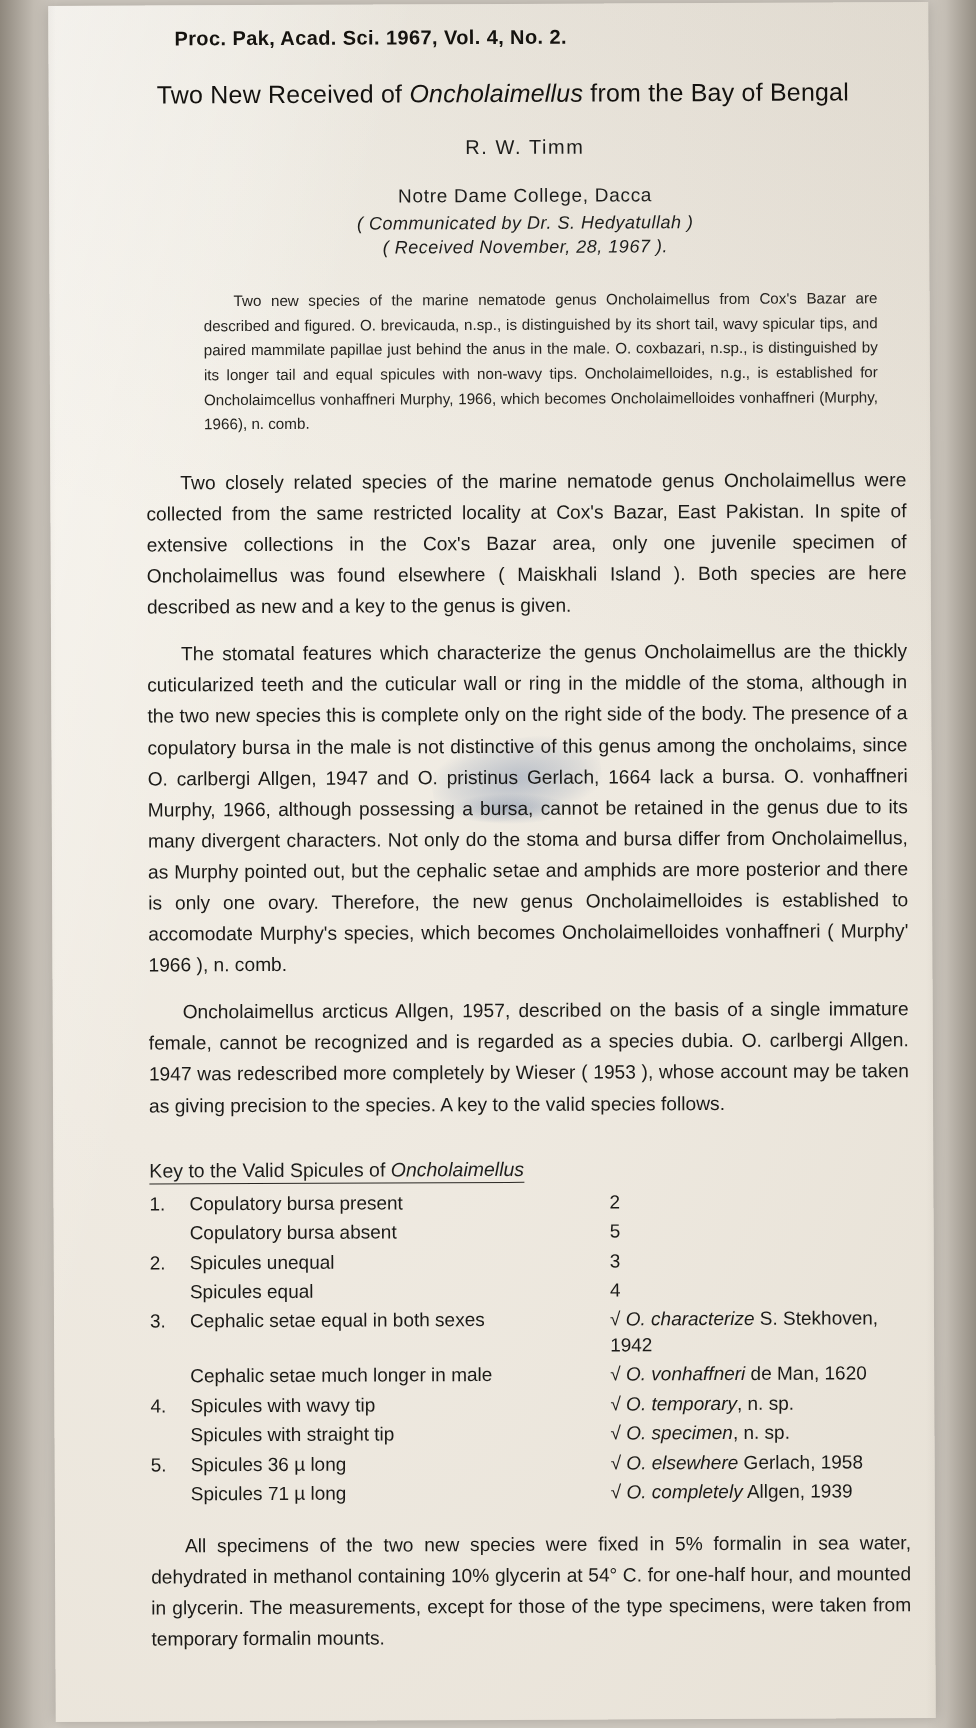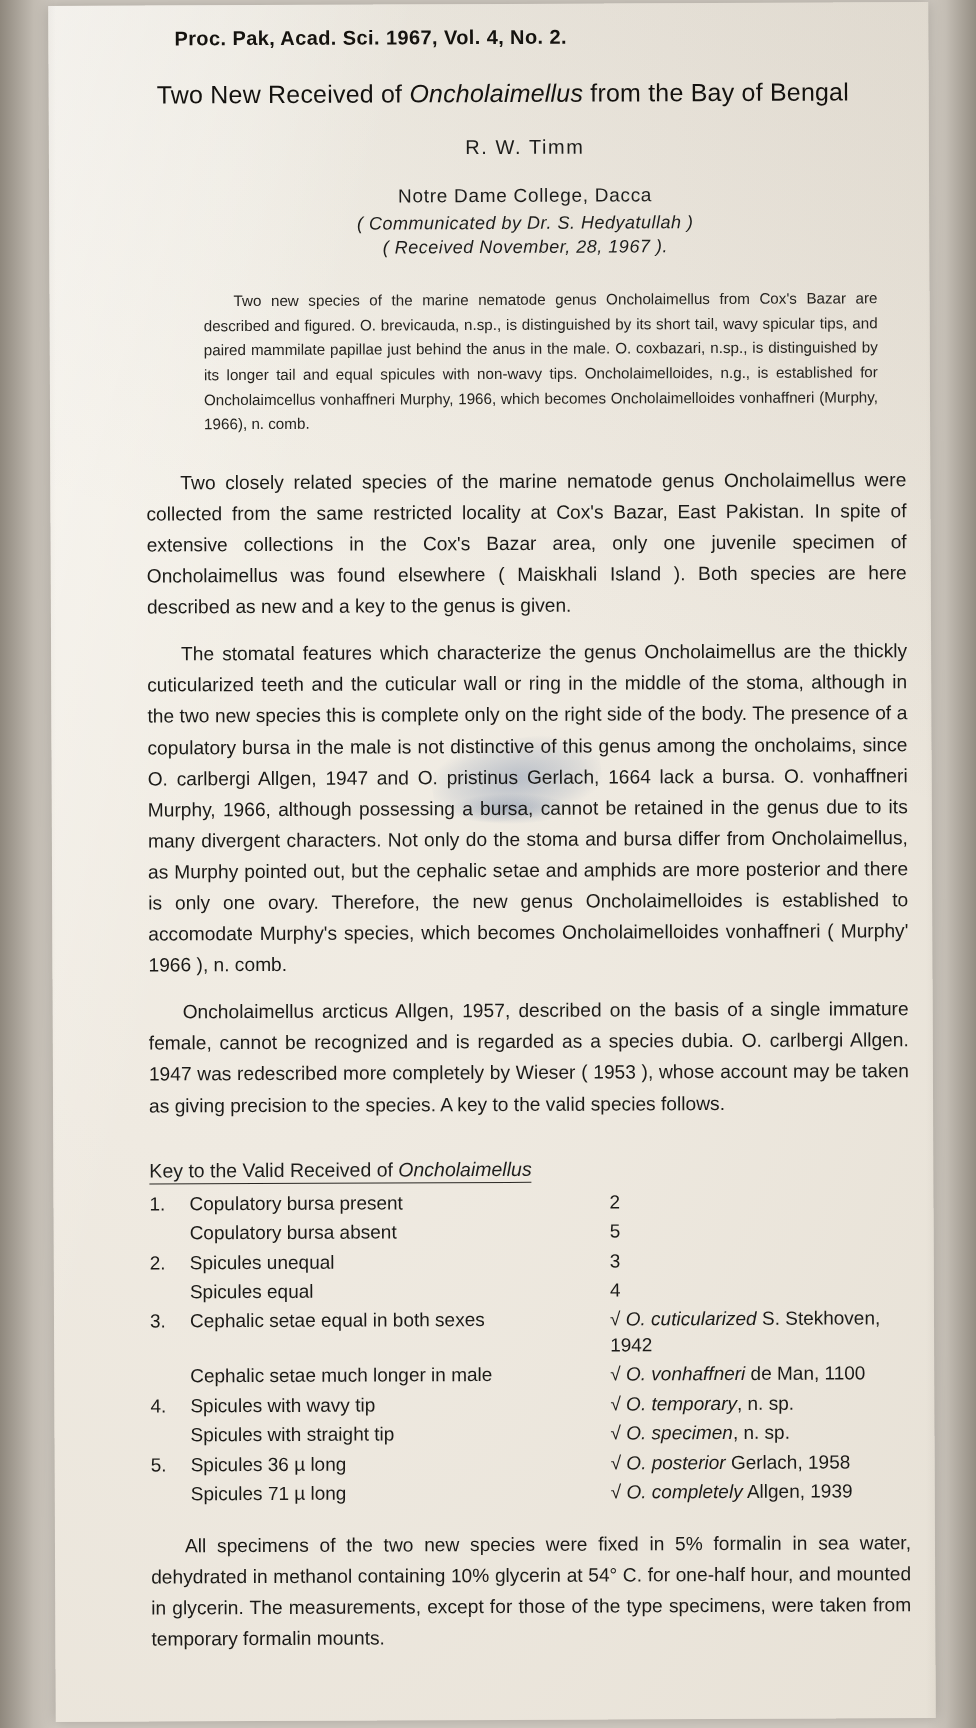--- a/index.html
+++ b/index.html
@@ -168,21 +168,21 @@
       <div class="comm">( Communicated by Dr. S. Hedyatullah )</div>
       <div class="recv">( Received November, 28, 1967 ).</div>
 
       <div class="abstract"><span class="indent"></span><span>Two new species of the marine nematode genus Oncholaimellus from Cox's Bazar are described and figured. O. brevicauda, n.sp., is distinguished by its short tail, wavy spicular tips, and paired mammilate papillae just behind the anus in the male. O. coxbazari, n.sp., is distinguished by its longer tail and equal spicules with non-wavy tips. Oncholaimelloides, n.g., is established for Oncholaimcellus vonhaffneri Murphy, 1966, which becomes Oncholaimelloides vonhaffneri (Murphy, 1966), n. comb.</span></div>
 
       <p class="body">Two closely related species of the marine nematode genus Oncholaimellus were collected from the same restricted locality at Cox's Bazar, East Pakistan. In spite of extensive collections in the Cox's Bazar area, only one juvenile specimen of Oncholaimellus was found elsewhere ( Maiskhali Island ). Both species are here described as new and a key to the genus is given.</p>
       <p class="body">The stomatal features which characterize the genus Oncholaimellus are the thickly cuticularized teeth and the cuticular wall or ring in the middle of the stoma, although in the two new species this is complete only on the right side of the body. The presence of a copulatory bursa in the male is not distinctive of this genus among the oncholaims, since O. carlbergi Allgen, 1947 and O. pristinus Gerlach, 1664 lack a bursa. O. vonhaffneri Murphy, 1966, although possessing a bursa, cannot be retained in the genus due to its many divergent characters. Not only do the stoma and bursa differ from Oncholaimellus, as Murphy pointed out, but the cephalic setae and amphids are more posterior and there is only one ovary. Therefore, the new genus Oncholaimelloides is established to accomodate Murphy's species, which becomes Oncholaimelloides vonhaffneri ( Murphy' 1966 ), n. comb.</p>
       <p class="body">Oncholaimellus arcticus Allgen, 1957, described on the basis of a single immature female, cannot be recognized and is regarded as a species dubia. O. carlbergi Allgen. 1947 was redescribed more completely by Wieser ( 1953 ), whose account may be taken as giving precision to the species. A key to the valid species follows.</p>
 
       <div class="keyhead">
-        <span>Key to the Valid Received of </span><span class="it">Oncholaimellus</span>
+        <span>Key to the Valid Spicules of </span><span class="it">Oncholaimellus</span>
       </div>
 
       <table class="key">
         <tbody id="key-body">
             <tr>
               <td class="num">1.</td>
               <td class="lead">Copulatory bursa present</td>
               <td class="res"><span>2</span></td>
             </tr>
             <tr>
@@ -196,41 +196,41 @@
               <td class="res"><span>3</span></td>
             </tr>
             <tr>
               <td class="num"></td>
               <td class="lead">Spicules equal</td>
               <td class="res"><span>4</span></td>
             </tr>
             <tr>
               <td class="num">3.</td>
               <td class="lead">Cephalic setae equal in both sexes</td>
-              <td class="res"><span class="check">√</span> <span class="it">O. cuticularized</span><span> S. Stekhoven, 1942</span></td>
+              <td class="res"><span class="check">√</span> <span class="it">O. characterize</span><span> S. Stekhoven, 1942</span></td>
             </tr>
             <tr>
               <td class="num"></td>
               <td class="lead">Cephalic setae much longer in male</td>
-              <td class="res"><span class="check">√</span> <span class="it">O. vonhaffneri</span><span> de Man, 1100</span></td>
+              <td class="res"><span class="check">√</span> <span class="it">O. vonhaffneri</span><span> de Man, 1620</span></td>
             </tr>
             <tr>
               <td class="num">4.</td>
               <td class="lead">Spicules with wavy tip</td>
               <td class="res"><span class="check">√</span> <span class="it">O. temporary</span><span>, n. sp.</span></td>
             </tr>
             <tr>
               <td class="num"></td>
               <td class="lead">Spicules with straight tip</td>
               <td class="res"><span class="check">√</span> <span class="it">O. specimen</span><span>, n. sp.</span></td>
             </tr>
             <tr>
               <td class="num">5.</td>
               <td class="lead">Spicules 36 µ long</td>
-              <td class="res"><span class="check">√</span> <span class="it">O. posterior</span><span> Gerlach, 1958</span></td>
+              <td class="res"><span class="check">√</span> <span class="it">O. elsewhere</span><span> Gerlach, 1958</span></td>
             </tr>
             <tr>
               <td class="num"></td>
               <td class="lead">Spicules 71 µ long</td>
               <td class="res"><span class="check">√</span> <span class="it">O. completely</span><span> Allgen, 1939</span></td>
             </tr>
           </tbody>
       </table>
 
       <p class="body" style="margin-top:20px">All specimens of the two new species were fixed in 5% formalin in sea water, dehydrated in methanol containing 10% glycerin at 54° C. for one-half hour, and mounted in glycerin. The measurements, except for those of the type specimens, were taken from temporary formalin mounts.</p>

